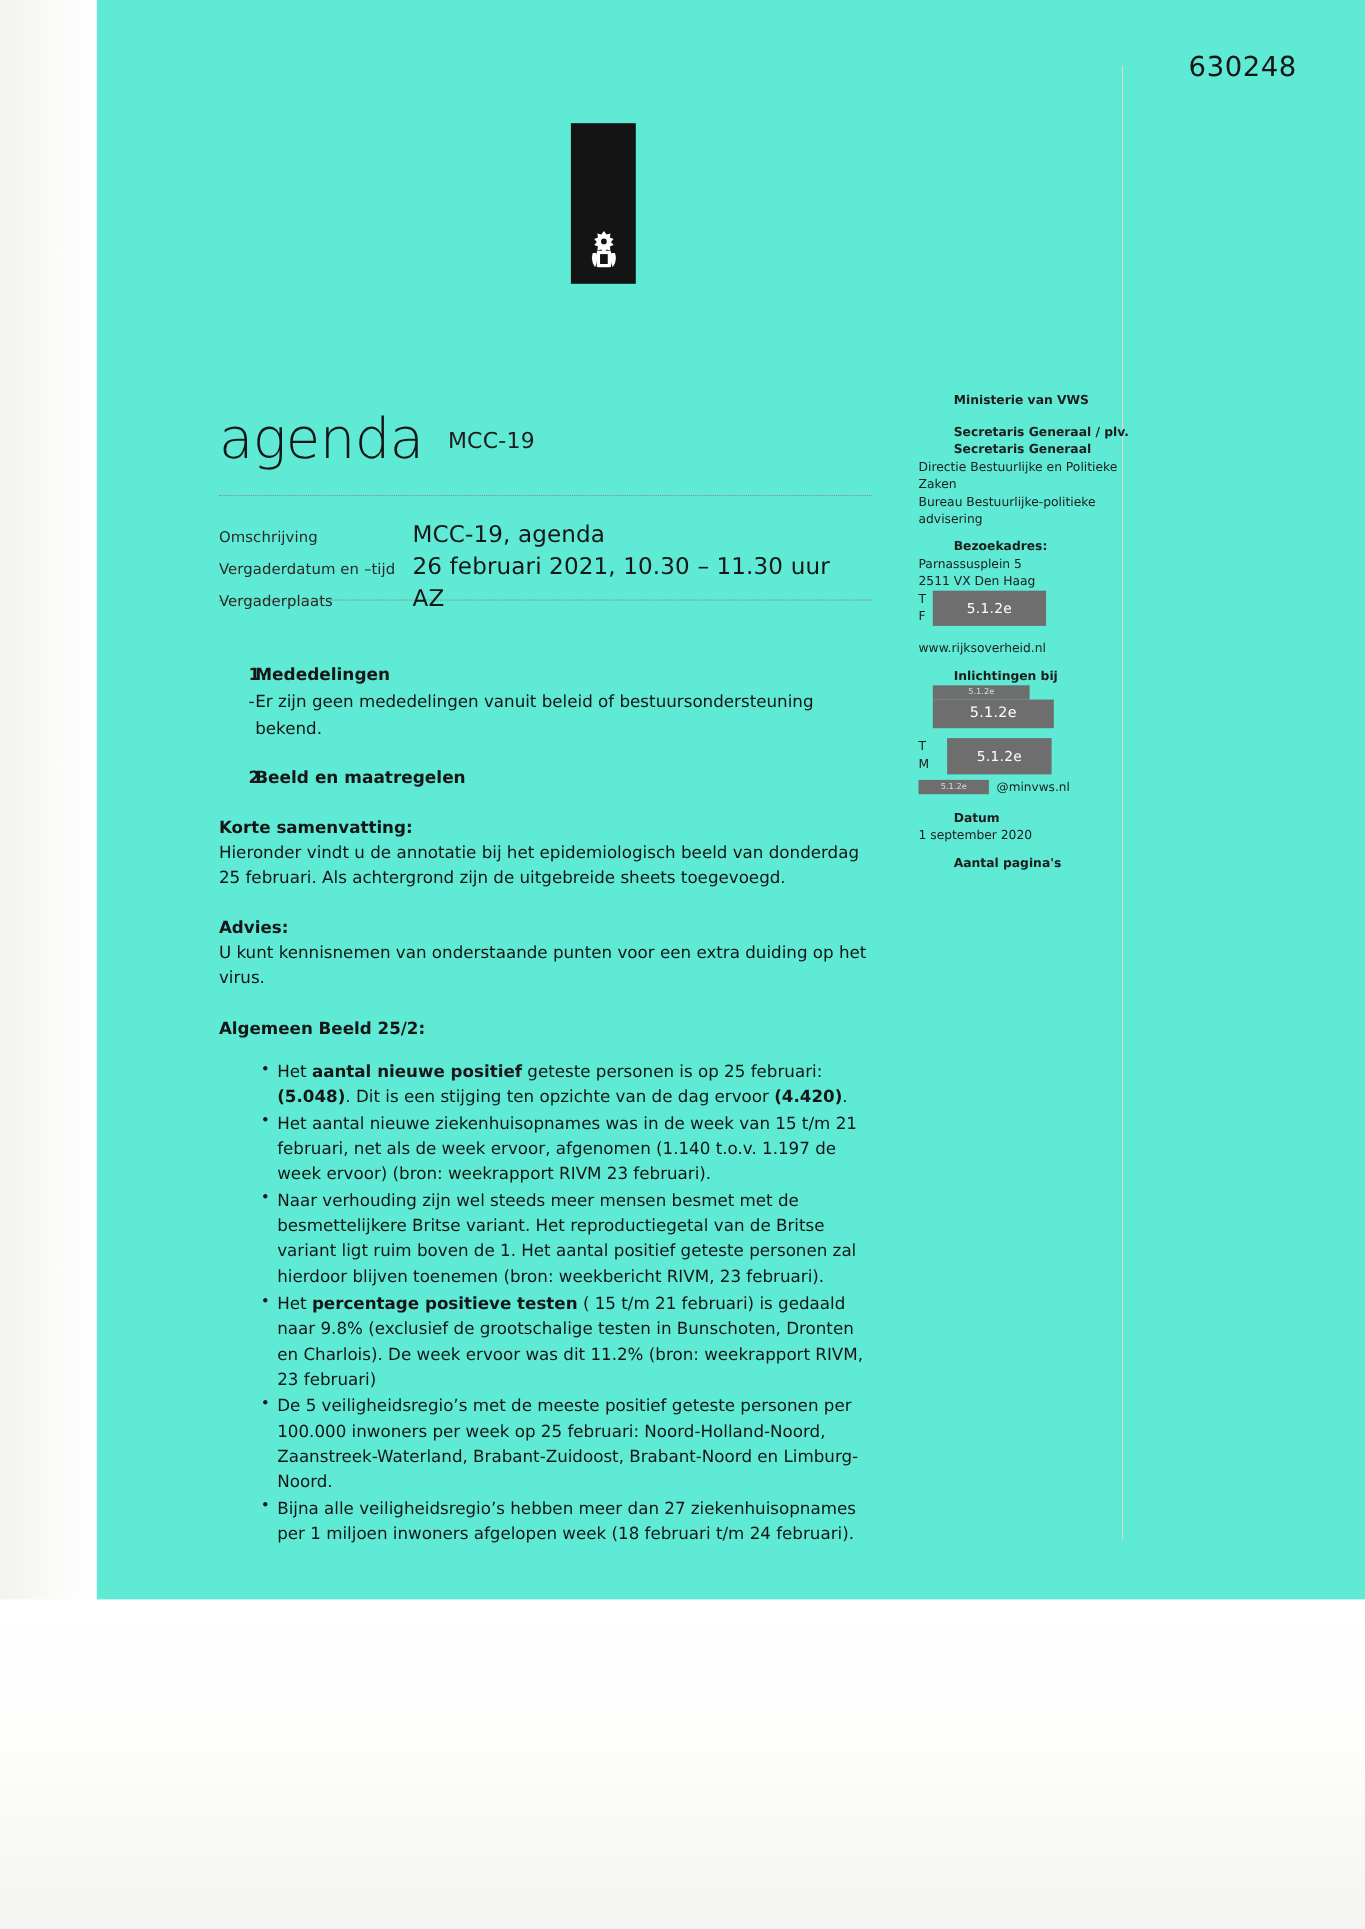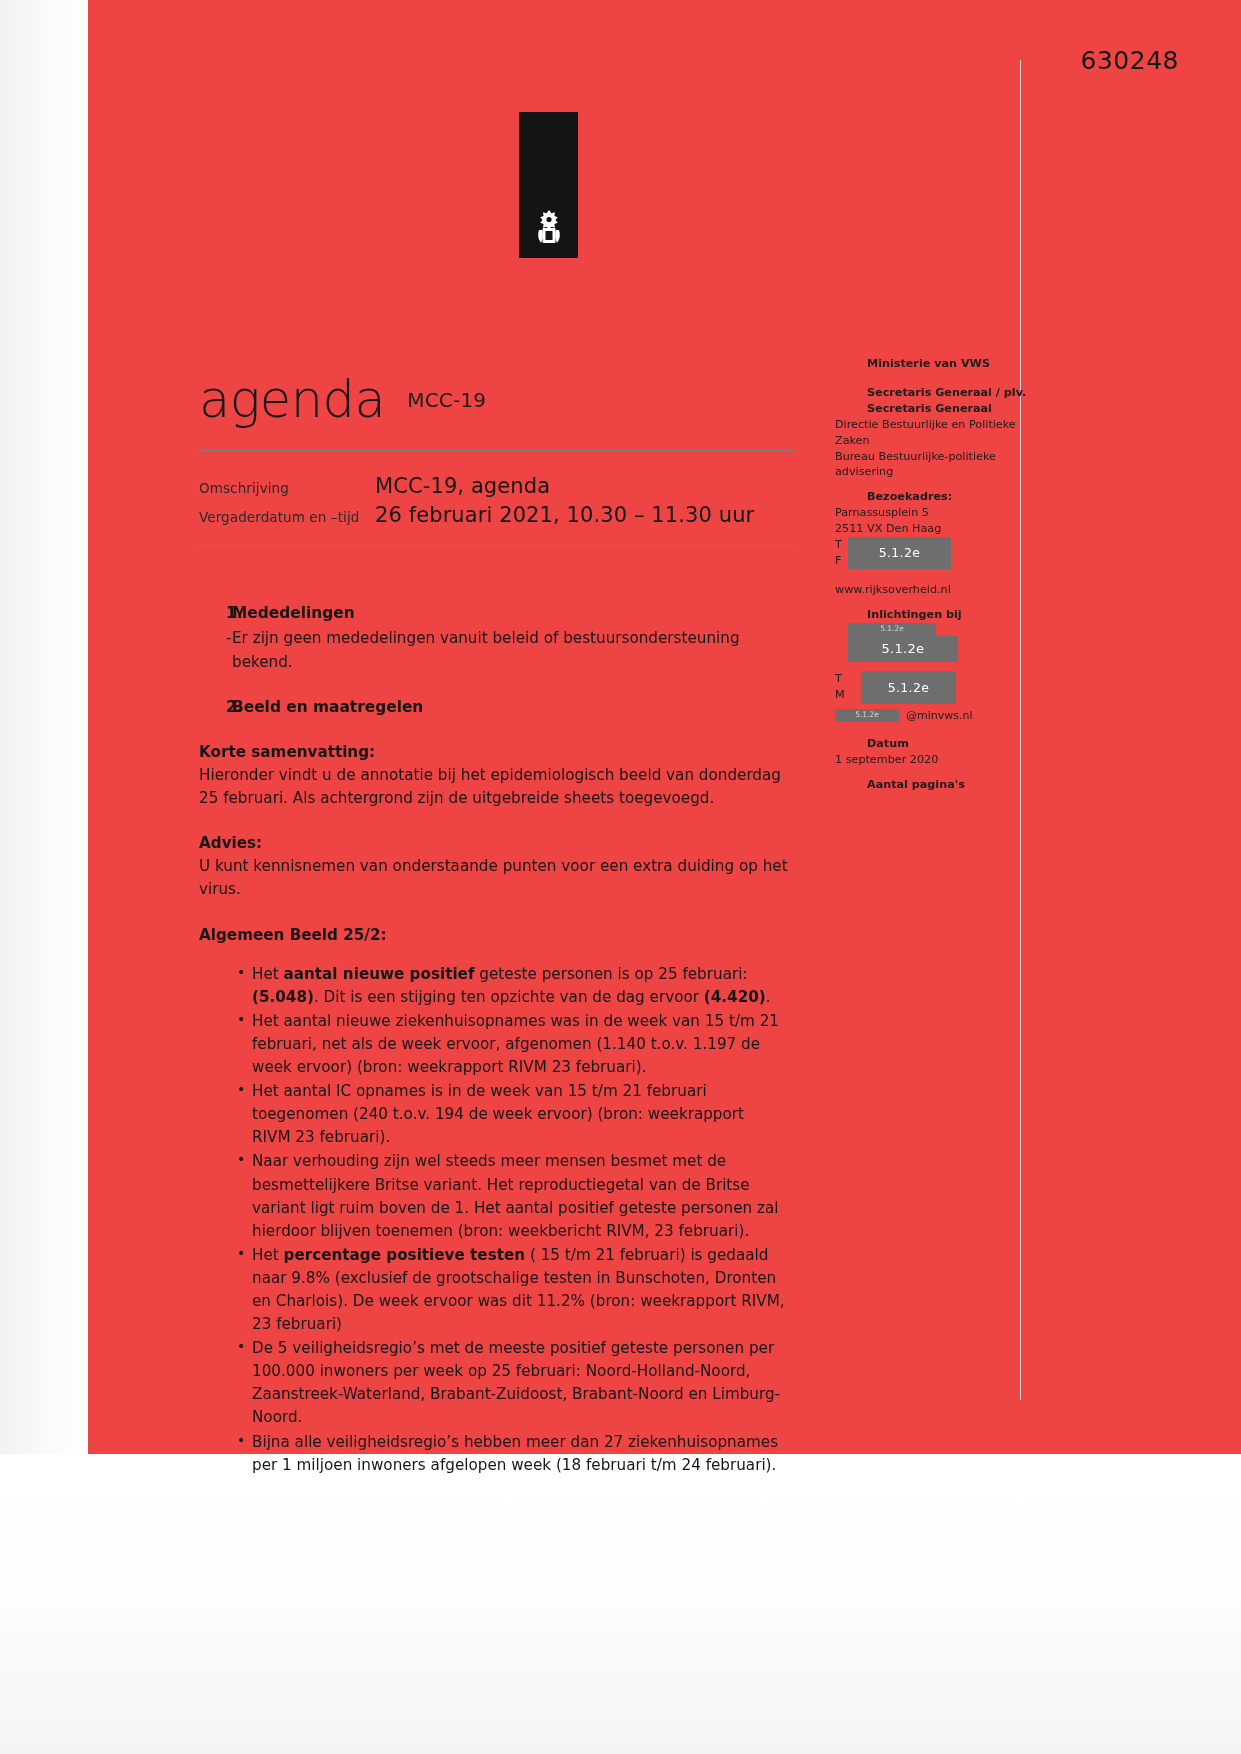--- a/index.html
+++ b/index.html
@@ -8,21 +8,21 @@
     background: #ffffff;
   }
   body {
     font-family: "DejaVu Sans", sans-serif;
     color: #1a1a1a;
   }
   .page {
     position: relative;
     width: 1241px;
     height: 1754px;
-    background: #ef4444;
+    background: #5eead4;
     overflow: hidden;
   }
   
   .scan-edge-left {
     position: absolute;
     left: 0; top: 0;
     width: 88px; height: 1754px;
     background: linear-gradient(to right, #f2f2f0 0%, #fbfbfa 60%, #ffffff 100%);
     pointer-events: none;
   }
@@ -301,20 +301,24 @@
 
   <div class="meta-table">
     <div class="meta-row">
       <div class="meta-label">Omschrijving</div>
       <div class="meta-value">MCC-19, agenda</div>
     </div>
     <div class="meta-row">
       <div class="meta-label">Vergaderdatum en –tijd</div>
       <div class="meta-value">26 februari 2021, 10.30 – 11.30 uur</div>
     </div>
+    <div class="meta-row">
+      <div class="meta-label">Vergaderplaats</div>
+      <div class="meta-value">AZ</div>
+    </div>
   </div>
 
   <div class="content">
 
     <div class="agenda-heading">
       <span class="num">1.</span>
       <span>Mededelingen</span>
     </div>
     <div class="dash-item">
       <span class="dash">-</span>
@@ -329,21 +333,20 @@
     <div class="section-head">Korte samenvatting:</div>
     <div class="para">Hieronder vindt u de annotatie bij het epidemiologisch beeld van donderdag 25 februari. Als achtergrond zijn de uitgebreide sheets toegevoegd.</div>
 
     <div class="section-head">Advies:</div>
     <div class="para">U kunt kennisnemen van onderstaande punten voor een extra duiding op het virus.</div>
 
     <div class="list-head">Algemeen Beeld 25/2:</div>
     <ul class="bullets" id="bullet-list">
         <li><span>Het </span><b class="strong">aantal nieuwe positief</b><span> geteste personen is op 25 februari: </span><b class="strong">(5.048)</b><span>. Dit is een stijging ten opzichte van de dag ervoor </span><b class="strong">(4.420)</b><span>.</span></li>
         <li><span>Het aantal nieuwe ziekenhuisopnames was in de week van 15 t/m 21 februari, net als de week ervoor, afgenomen (1.140 t.o.v. 1.197 de week ervoor) (bron: weekrapport RIVM 23 februari).</span></li>
-        <li><span>Het aantal IC opnames is in de week van 15 t/m 21 februari toegenomen (240 t.o.v. 194  de week ervoor) (bron: weekrapport RIVM 23 februari).</span></li>
         <li><span>Naar verhouding zijn wel steeds meer mensen besmet met de besmettelijkere Britse variant. Het reproductiegetal van de Britse variant ligt ruim boven de 1. Het aantal positief geteste personen zal hierdoor blijven toenemen (bron: weekbericht RIVM, 23 februari).</span></li>
         <li><span>Het </span><b class="strong">percentage positieve testen</b><span> ( 15 t/m 21 februari) is gedaald naar 9.8% (exclusief de grootschalige testen in  Bunschoten, Dronten en Charlois). De week ervoor was dit 11.2% (bron: weekrapport RIVM, 23 februari)</span></li>
         <li><span>De 5 veiligheidsregio’s met de meeste positief geteste personen per 100.000 inwoners per week op 25 februari: Noord-Holland-Noord,  Zaanstreek-Waterland, Brabant-Zuidoost, Brabant-Noord en Limburg-Noord.</span></li>
         <li><span>Bijna alle veiligheidsregio’s hebben meer dan 27 ziekenhuisopnames per 1 miljoen inwoners afgelopen week (18 februari t/m 24 februari).</span></li>
       </ul>
 
   </div>
 
   <div class="sidebar">
     <div class="sb-bold sb-line">Ministerie van VWS</div>

